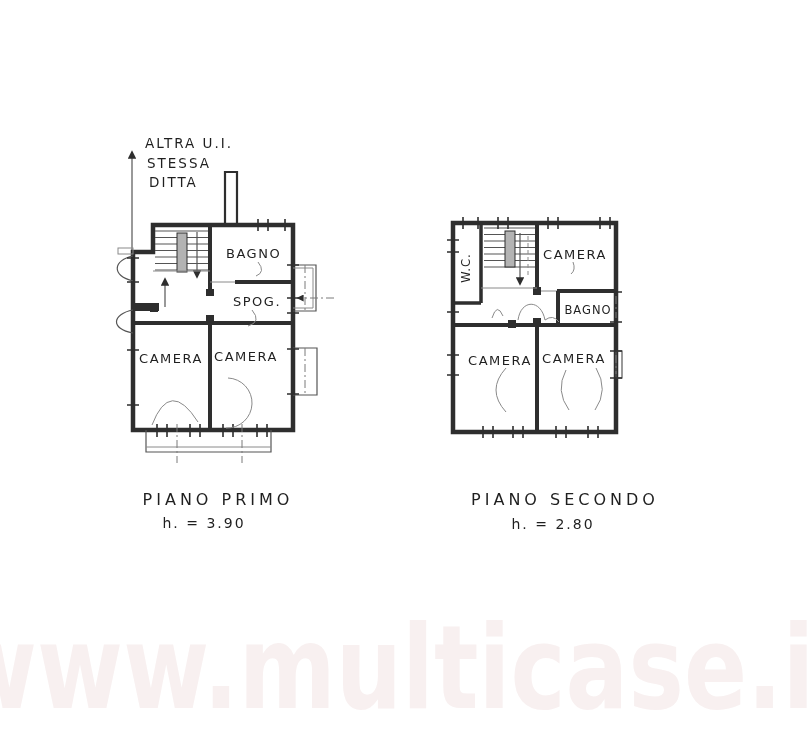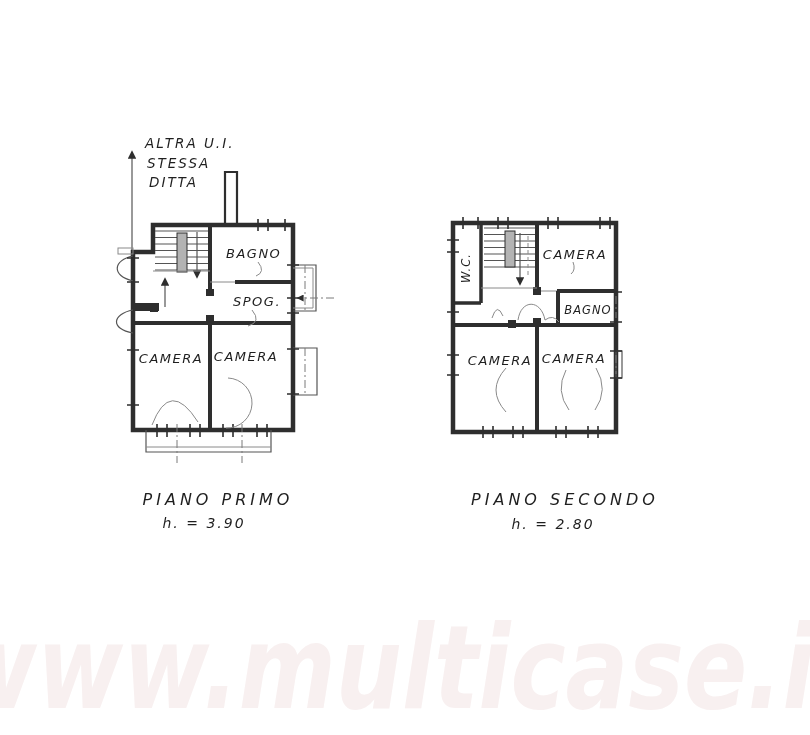--- a/index.html
+++ b/index.html
@@ -1,20 +1,20 @@
 <!DOCTYPE html>
 <html><head>
 <meta charset="utf-8">
 <style>
   html,body{
     margin:0;padding:0;width:810px;height:735px;overflow:hidden;
     background:#ffffff;
     font-family:"DejaVu Sans", sans-serif;
   }
-  .canvas{position:relative;width:810px;height:735px;background:#ffffff;font-style:italic;}
+  .canvas{position:relative;width:810px;height:735px;background:#ffffff;}
   .plan-svg{position:absolute;left:0;top:0;z-index:2;}
   .watermark{
     position:absolute;top:611px;left:50%;
     transform:translateX(-50%) scaleX(0.81);
     transform-origin:center top;
     z-index:1;
     font-size:115px;line-height:1;font-weight:bold;
     letter-spacing:0px;white-space:nowrap;
     color:#f8f0f0;
     font-family:"DejaVu Sans", sans-serif;

